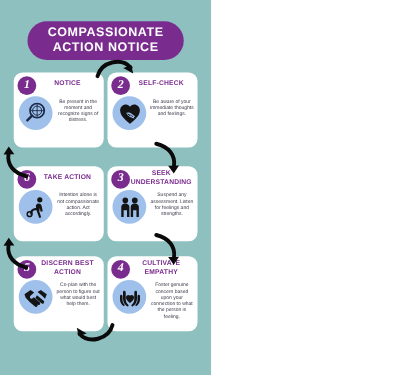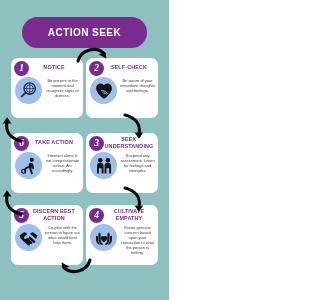--- a/index.html
+++ b/index.html
@@ -119,21 +119,22 @@
   #arrow-4-5 { left: 55px;  top: 256px; }
   #arrow-5-6 { left: 2px;   top: 186px; }
   #arrow-6-1 { left: 2px;   top: 113px; }
 </style>
 </head>
 <body>
 
 <div id="poster">
 
   <div id="title-banner">
-    <div class="title-line">ACTION SEEK</div>
+    <div class="title-line">COMPASSIONATE</div>
+    <div class="title-line">ACTION NOTICE</div>
   </div>
 
   <div class="card" id="card-1">
     <div class="card-head">
       <div class="badge left">1</div>
       <div class="card-title">NOTICE</div>
     </div>
     <div class="card-body">
       <div class="icon-circle">
         <svg width="19" height="19" viewBox="0 0 24 24">

